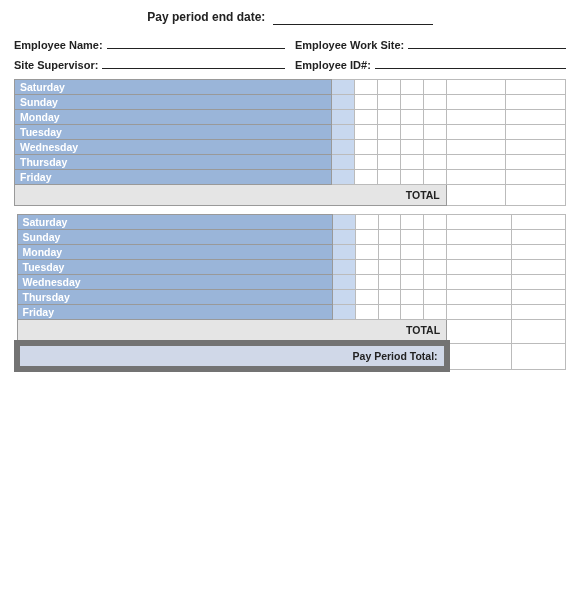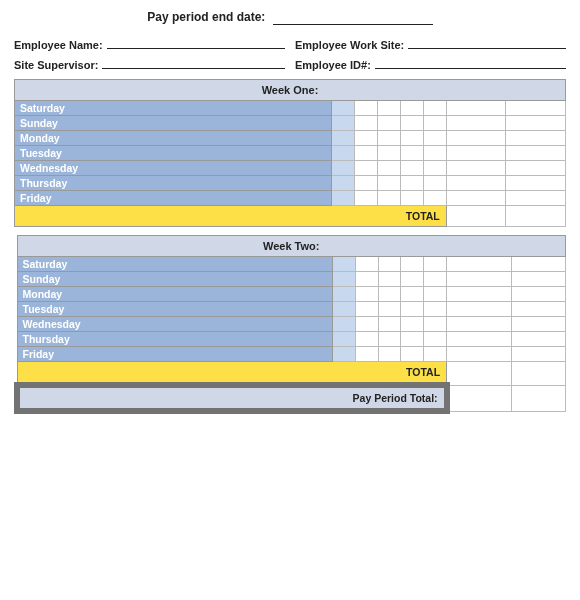--- a/index.html
+++ b/index.html
@@ -80,21 +80,21 @@
       text-align: left;
       color: #fff;
     }
     .data-cell {
       border: 1px solid #bbb;
       padding: 4px 2px;
       background: #fff;
       min-height: 18px;
     }
     .total-row td {
-      background: #fde047;
+      background: #e5e5e5;
       text-align: right;
       font-weight: bold;
       padding: 4px 6px;
       border: 1px solid #999;
     }
     .total-row .total-label {
       text-align: right;
     }
     .total-row .total-cell {
       background: #fff;
@@ -142,23 +142,20 @@
   </div>
   <div class="form-field">
     <label>Employee ID#:</label>
     <div class="field-line"></div>
   </div>
 </div>
 
 <div class="week-section">
   <table>
     <tbody>
-        <tr class="week-header-row">
-      <td colspan="8">Week One:</td>
-    </tr>
     <tr class="data-row">
       <td class="day-cell">Saturday</td>
       <td class="data-cell date-cell"></td>
       <td class="data-cell"></td>
       <td class="data-cell"></td>
       <td class="data-cell"></td>
       <td class="data-cell"></td>
       <td class="data-cell"></td>
       <td class="data-cell"></td>
     </tr>
@@ -227,23 +224,20 @@
       <td class="total-cell"></td>
       <td class="total-cell"></td>
     </tr>
   </tbody>
     </table>
 </div>
 
 <div class="week-section">
   <table>
     <tbody>
-        <tr class="week-header-row">
-      <td colspan="8">Week Two:</td>
-    </tr>
     <tr class="data-row">
       <td class="day-cell">Saturday</td>
       <td class="data-cell date-cell"></td>
       <td class="data-cell"></td>
       <td class="data-cell"></td>
       <td class="data-cell"></td>
       <td class="data-cell"></td>
       <td class="data-cell"></td>
       <td class="data-cell"></td>
     </tr>

